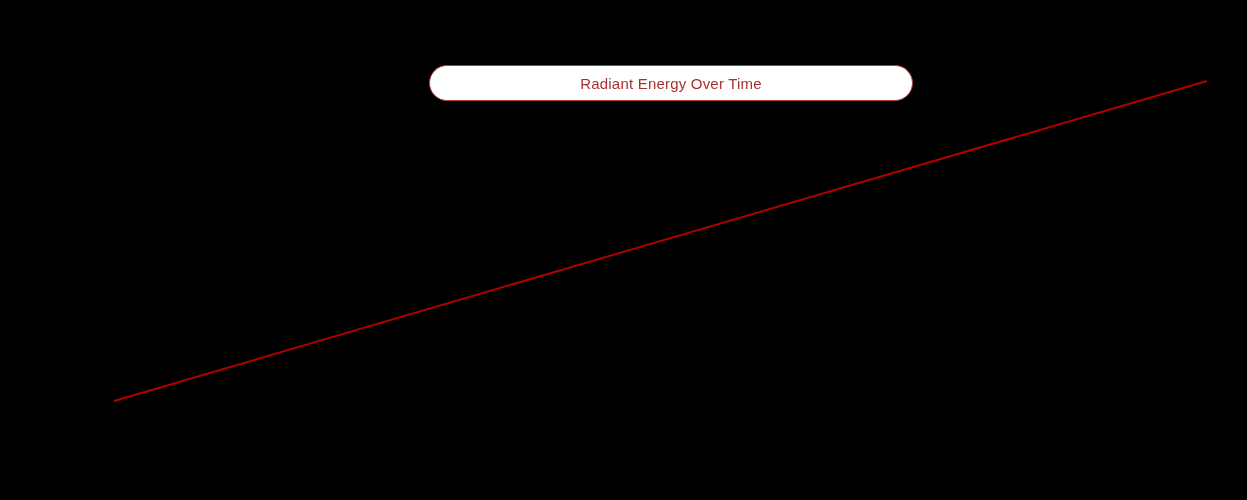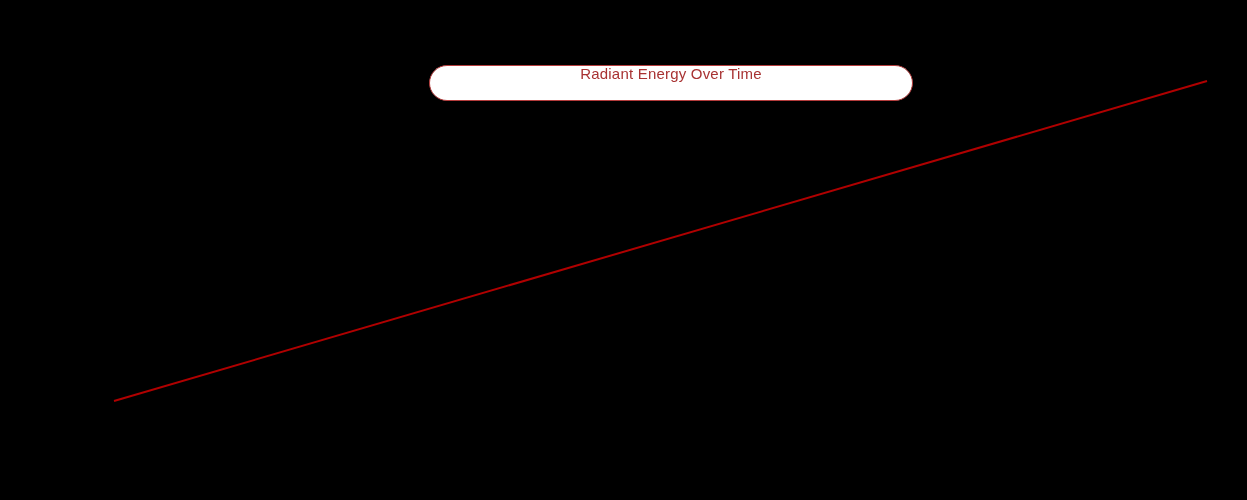--- a/index.html
+++ b/index.html
@@ -30,20 +30,21 @@
     position: absolute;
     left: 429px;
     top: 65px;
     width: 484px;
     height: 36px;
     box-sizing: border-box;
     background: #ffffff;
     border: 1px solid #b43c3c;
     border-radius: 18px;
     display: flex;
+    align-items: center;
     justify-content: center;
     z-index: 5;
   }
   #title-text {
     font-family: "Liberation Sans", sans-serif;
     font-size: 15px;
     font-weight: 400;
     color: #a83232;
     letter-spacing: 0.2px;
     white-space: nowrap;

